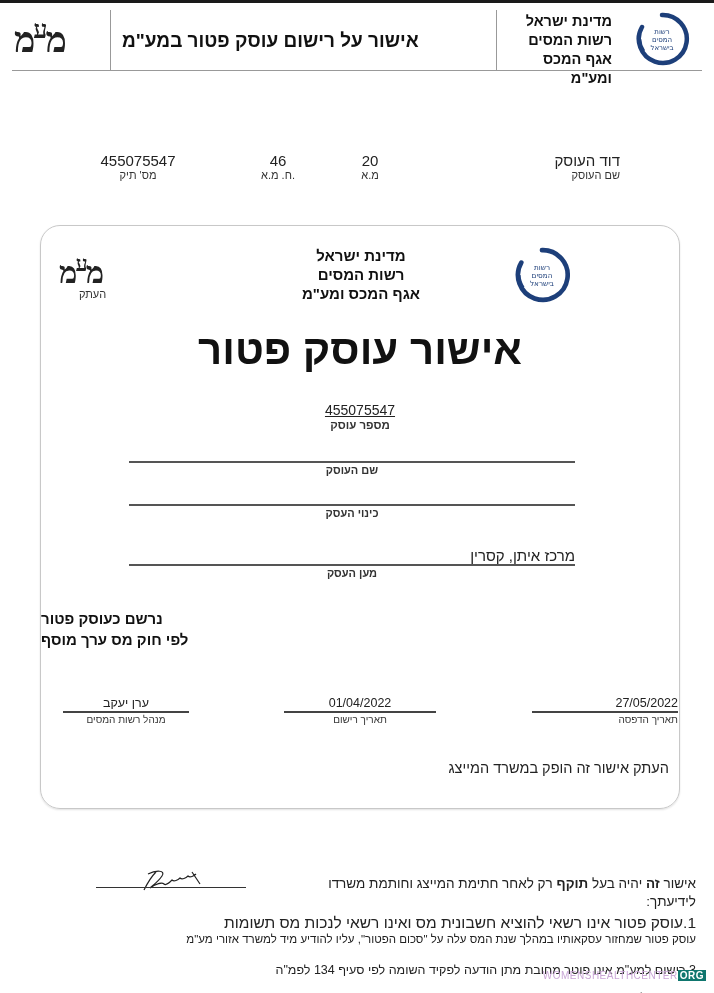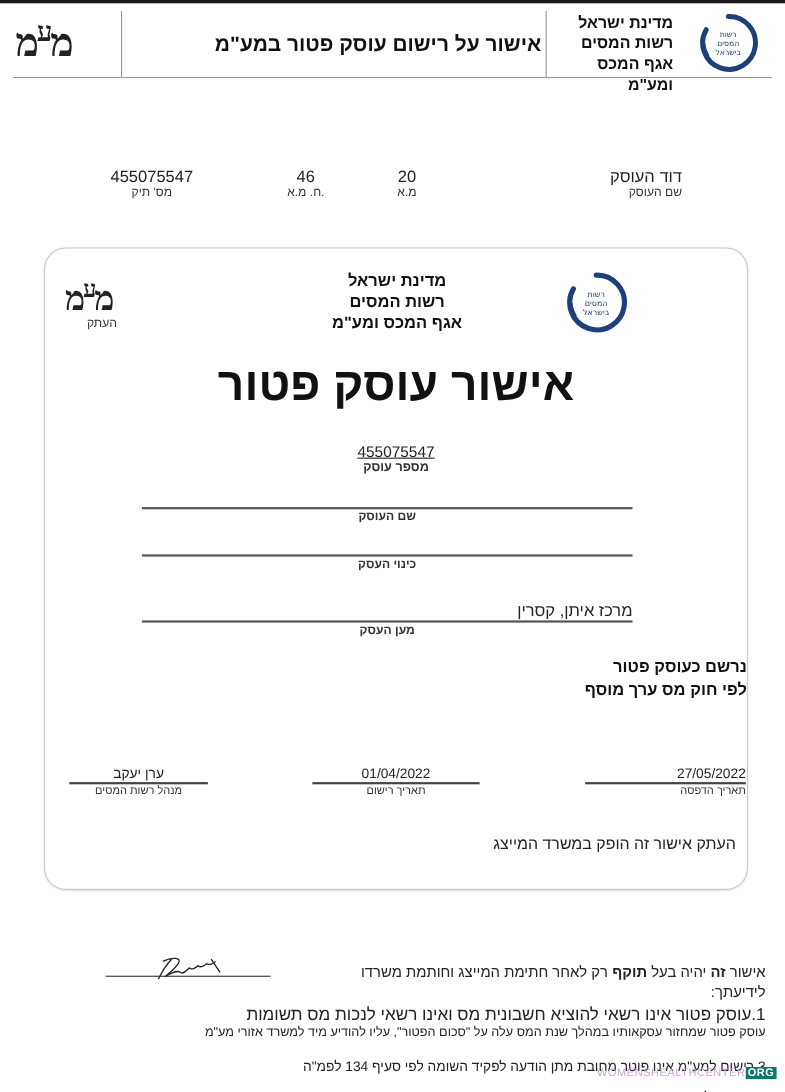--- a/index.html
+++ b/index.html
@@ -9,21 +9,21 @@
       font-family: "Liberation Sans", "DejaVu Sans", sans-serif;
     }
     .topbar { position: absolute; left: 0; top: 0; width: 714px; height: 3px; background: #1a1a1a; }
 
     
     .header { position: absolute; left: 12px; top: 8px; width: 690px; height: 62px; border-bottom: 1px solid #999; }
     .hdr-divider { position: absolute; top: 2px; width: 1px; height: 60px; background: #999; }
     .mem-logo { font-family: "DejaVu Serif", serif; font-weight: bold; color: #222; }
     .mem-logo .sup { font-size: 0.7em; position: relative; top: -0.55em; }
     .hdr-logo { position: absolute; left: 2px; top: 10px; font-size: 36px; letter-spacing: -2px; }
-    .hdr-title { position: absolute; left: 110px; top: 22px; width: 370px; text-align: right; font-size: 19px; font-weight: bold; direction: rtl; }
+    .hdr-title { position: absolute; left: 110px; top: 22px; width: 370px; text-align: left; font-size: 19px; font-weight: bold; direction: rtl; }
     .hdr-org { position: absolute; left: 488px; top: 4px; width: 112px; text-align: right; direction: rtl; font-weight: bold; font-size: 14.5px; line-height: 19px; }
     .circle-logo { position: absolute; }
     .circle-logo svg { display: block; }
 
     
     .summary { position: absolute; top: 152px; left: 0; width: 714px; height: 40px; }
     .sum-col { position: absolute; text-align: center; direction: rtl; }
     .sum-val { font-size: 15px; color: #222; }
     .sum-lbl { font-size: 11px; color: #333; }
 
@@ -34,21 +34,21 @@
     .card-org { position: absolute; left: 200px; top: 20px; width: 240px; text-align: center; direction: rtl; font-weight: bold; font-size: 15px; line-height: 19px; }
     .big-title { position: absolute; left: 0; top: 100px; width: 638px; text-align: center; direction: rtl; font-weight: bold; font-size: 42px; }
     .biz-num { position: absolute; left: 0; top: 176px; width: 638px; text-align: center; font-size: 14px; text-decoration: underline; color: #222; }
     .biz-num-lbl { position: absolute; left: 0; top: 193px; width: 638px; text-align: center; direction: rtl; font-size: 11.5px; font-weight: bold; color: #333; }
 
     .field { position: absolute; left: 88px; width: 446px; }
     .field-val { text-align: center; direction: rtl; color: #222; }
     .field-line { height: 1.5px; background: #555; }
     .field-lbl { text-align: center; direction: rtl; font-size: 11px; font-weight: bold; color: #333; margin-top: 1px; }
 
-    .reg-text { position: absolute; left: 0; top: 370px; width: 638px; text-align: right; direction: rtl; font-weight: bold; font-size: 15px; line-height: 21px; }
+    .reg-text { position: absolute; left: 0; top: 382px; width: 638px; text-align: left; direction: rtl; font-weight: bold; font-size: 15px; line-height: 21px; }
 
     .sig { position: absolute; top: 470px; text-align: center; direction: rtl; }
     .sig-val { font-size: 12.5px; color: #222; }
     .sig-line { height: 1.5px; background: #444; margin-top: 1px; }
     .sig-lbl { font-size: 10px; color: #333; margin-top: 1px; }
 
     .copy-note { position: absolute; right: 10px; top: 534px; direction: rtl; font-size: 14.5px; color: #222; }
 
     
     .footer { position: absolute; left: 0; top: 860px; width: 714px; }

